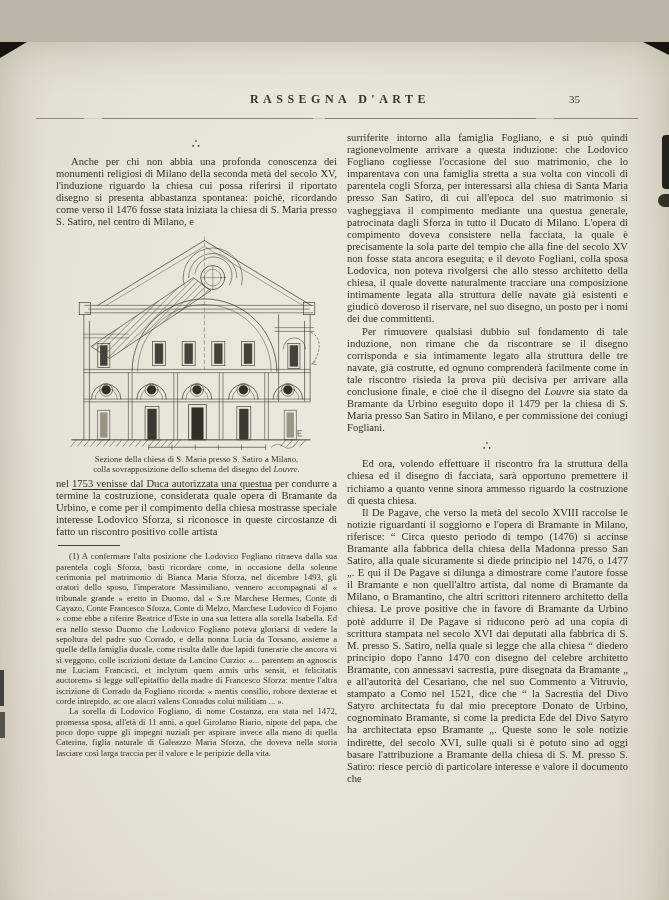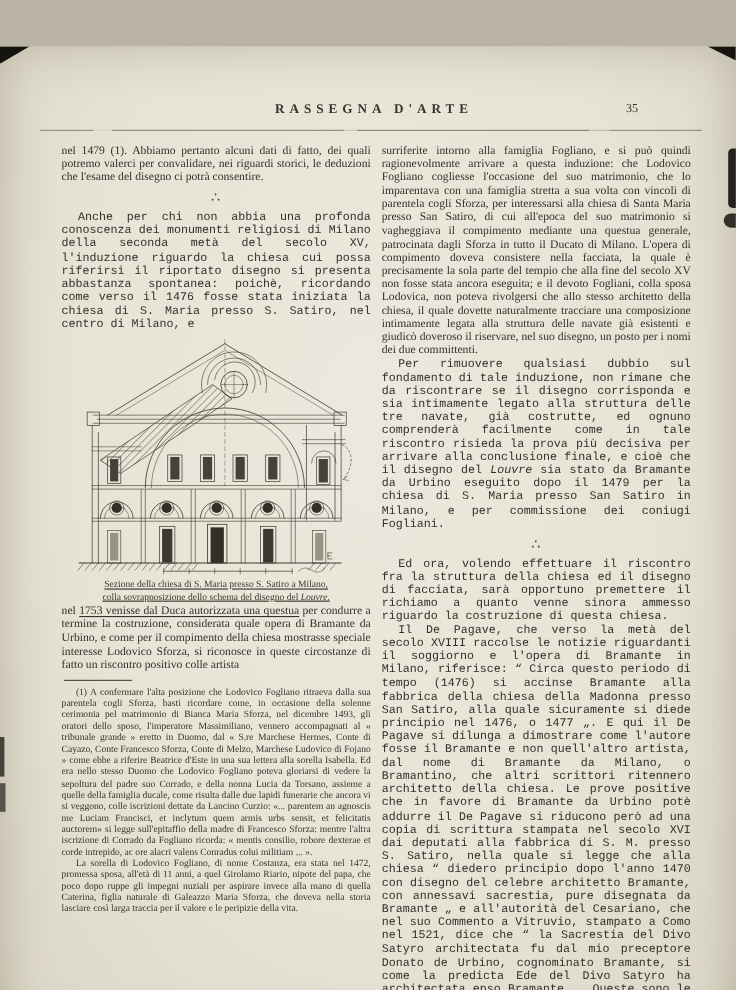--- a/index.html
+++ b/index.html
@@ -42,27 +42,27 @@
       rgba(74,68,56,.62) 48% 83%, rgba(74,68,56,.25) 83% 86%,
       rgba(74,68,56,.55) 86% 100%);
   }
   .columns{display:flex;gap:10px;margin-top:13px;}
   .col{width:281px;flex:0 0 281px;}
   .col p{
     margin:0;text-align:justify;
     font-size:10.6px;line-height:12.1px;
     hyphens:auto;
   }
-  .indent{text-indent:15px;font-family:Liberation Mono, monospace;}
+  .indent{text-indent:15px;}
   .sep{
     text-align:center;font-size:13px;line-height:13px;
     margin:5px 0 6px 0;color:#3a352c;letter-spacing:1px;
   }
   .u-line{text-decoration:underline;text-underline-offset:1.5px;}
-  figure{margin:5px 0 3px 0;text-align:center;text-decoration:underline;}
+  figure{margin:5px 0 3px 0;text-align:center;}
   figcaption{
     font-size:8.7px;line-height:10.6px;color:#3b362d;text-align:center;
     margin-top:3px;
   }
   .fn-rule{width:62px;height:1px;background:#474135;margin:7px 0 5px 2px;}
   .footnote p{
     font-size:8.7px;line-height:10.35px;text-align:justify;color:#38332b;
     margin:0;text-indent:13px;
   }
   svg{display:block;margin:0 auto;}
@@ -85,21 +85,20 @@
 
     <header>
       <span class="journal-title">RASSEGNA D'ARTE</span>
       <span class="page-number">35</span>
     </header>
     <div class="header-rule"></div>
 
     <div class="columns">
 
       <div class="col">
-        <p>nel 1479 (1). Abbiamo pertanto alcuni dati di fatto, dei quali potremo valerci per convalidare, nei riguardi storici, le deduzioni che l'esame del disegno ci potrà consentire.</p>
 
         <div class="sep">∴</div>
 
         <p class="indent">Anche per chi non abbia una profonda conoscenza dei monumenti religiosi di Milano della seconda metà del secolo XV, l'induzione riguardo la chiesa cui possa riferirsi il riportato disegno si presenta abbastanza spontanea: poichè, ricordando come verso il 1476 fosse stata iniziata la chiesa di S. Maria presso S. Satiro, nel centro di Milano, e</p>
 
         <figure>
           <svg viewBox="0 0 280 234" width="276" height="217">
             <defs>
               <pattern id="h45" width="5" height="5" patternUnits="userSpaceOnUse" patternTransform="rotate(45)">
                 <line x1="0" y1="0" x2="0" y2="5" stroke="#4c4639" stroke-width="0.9"></line>

